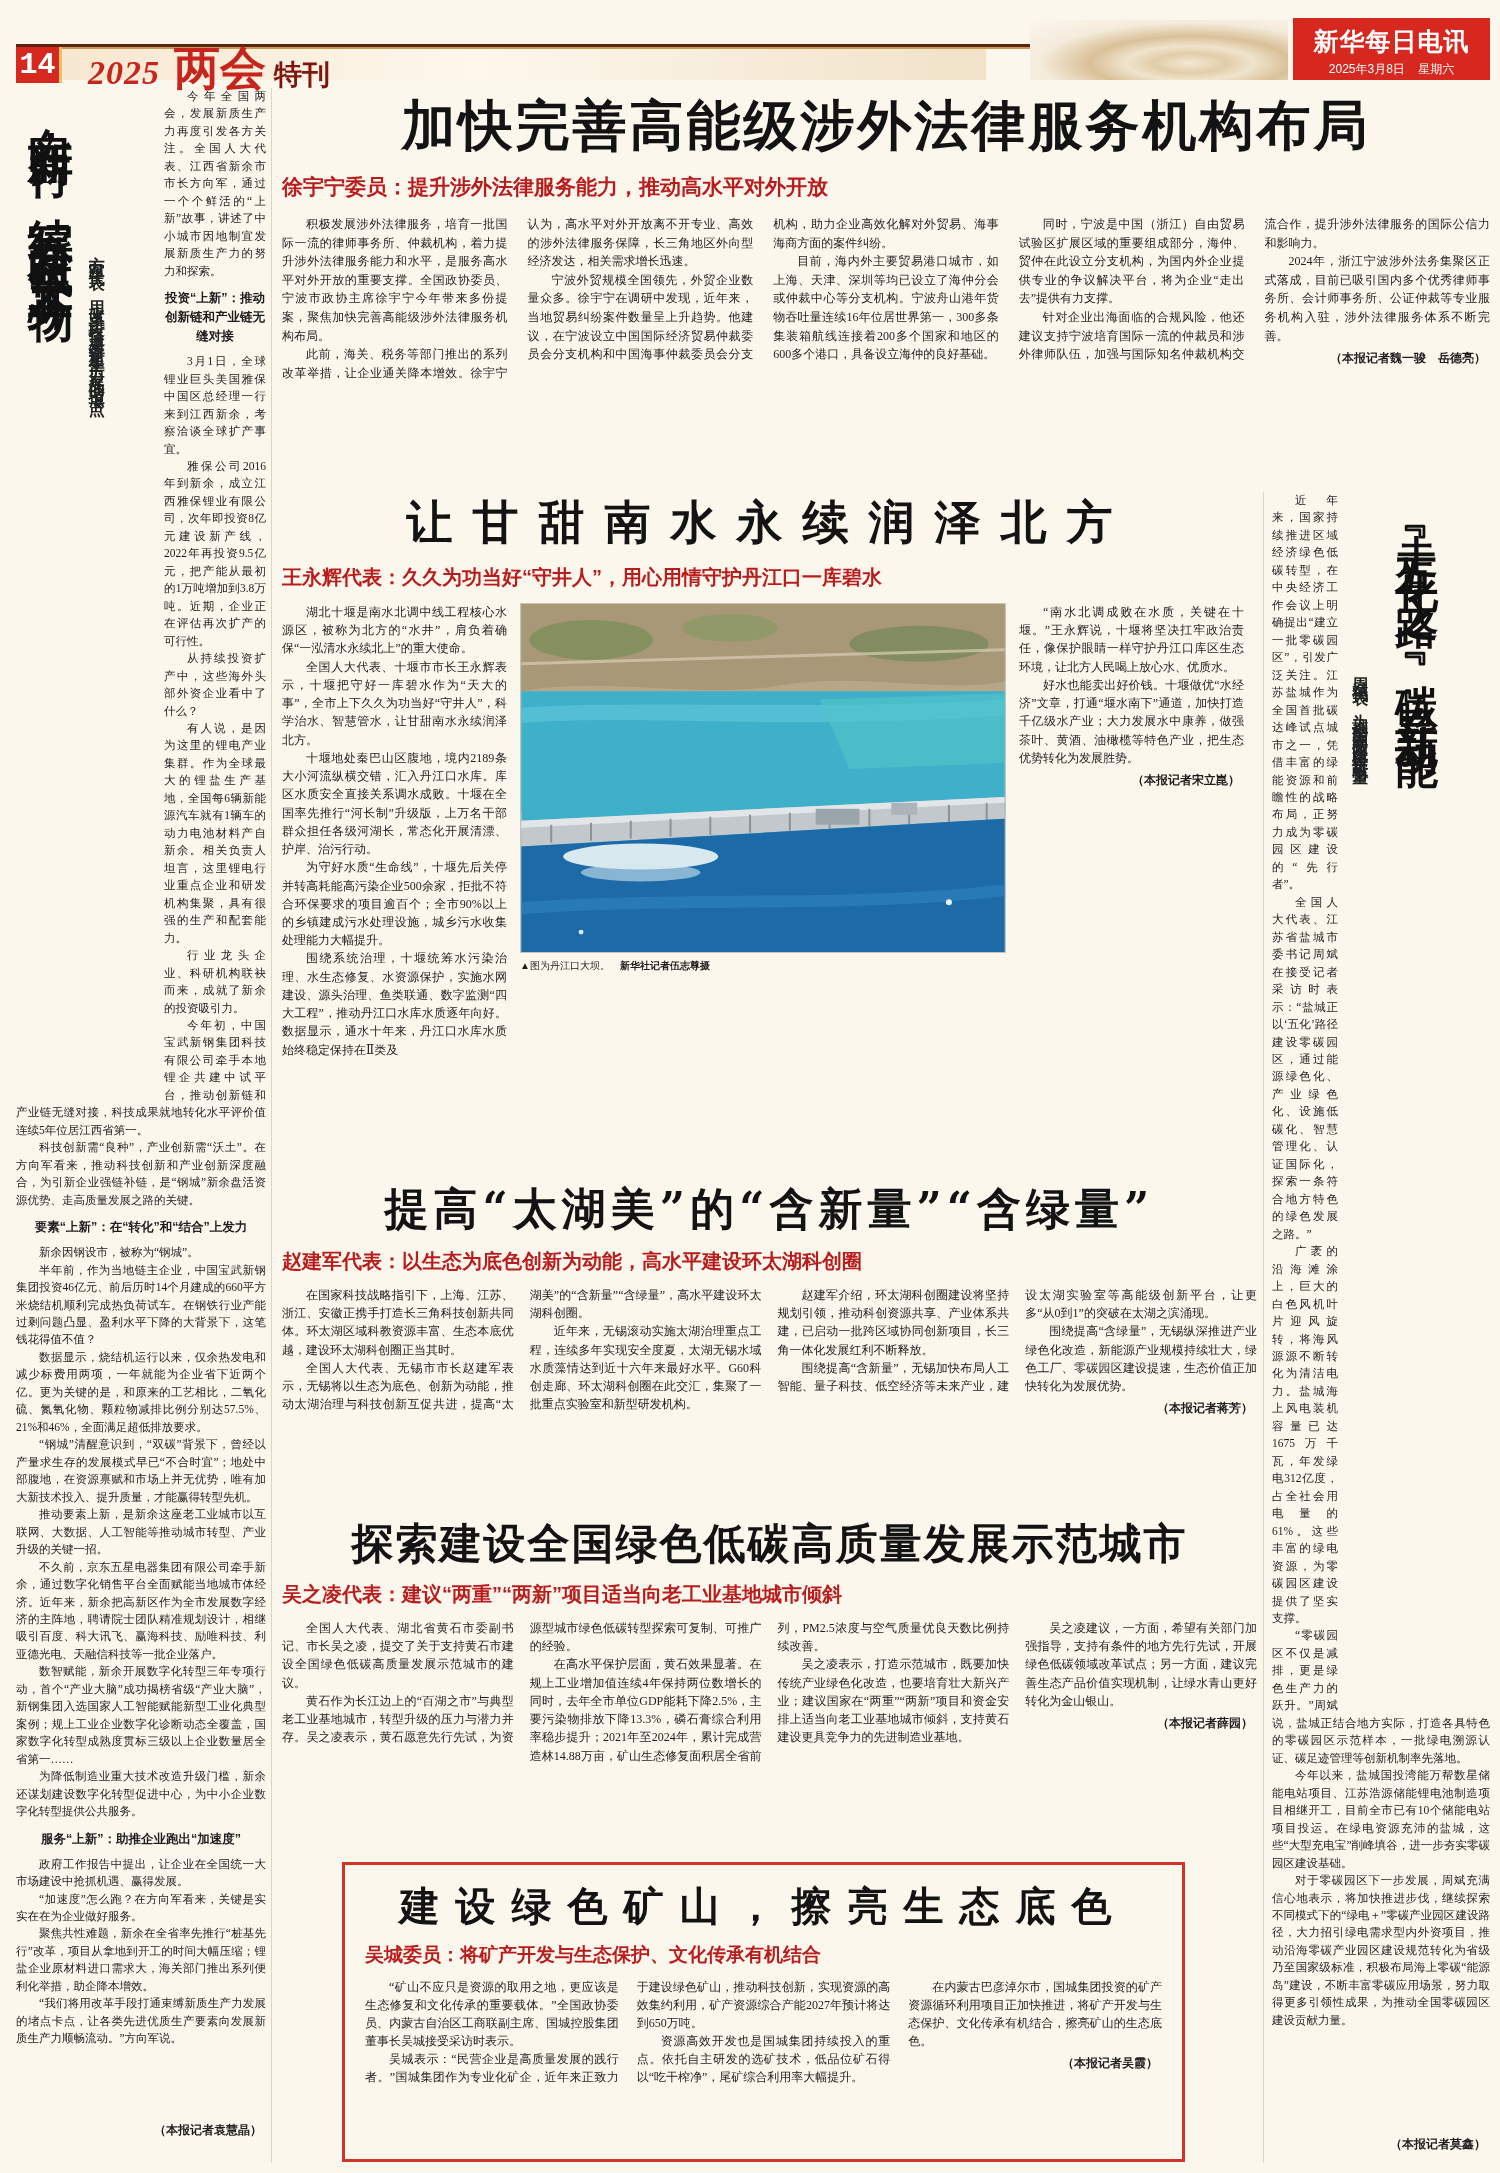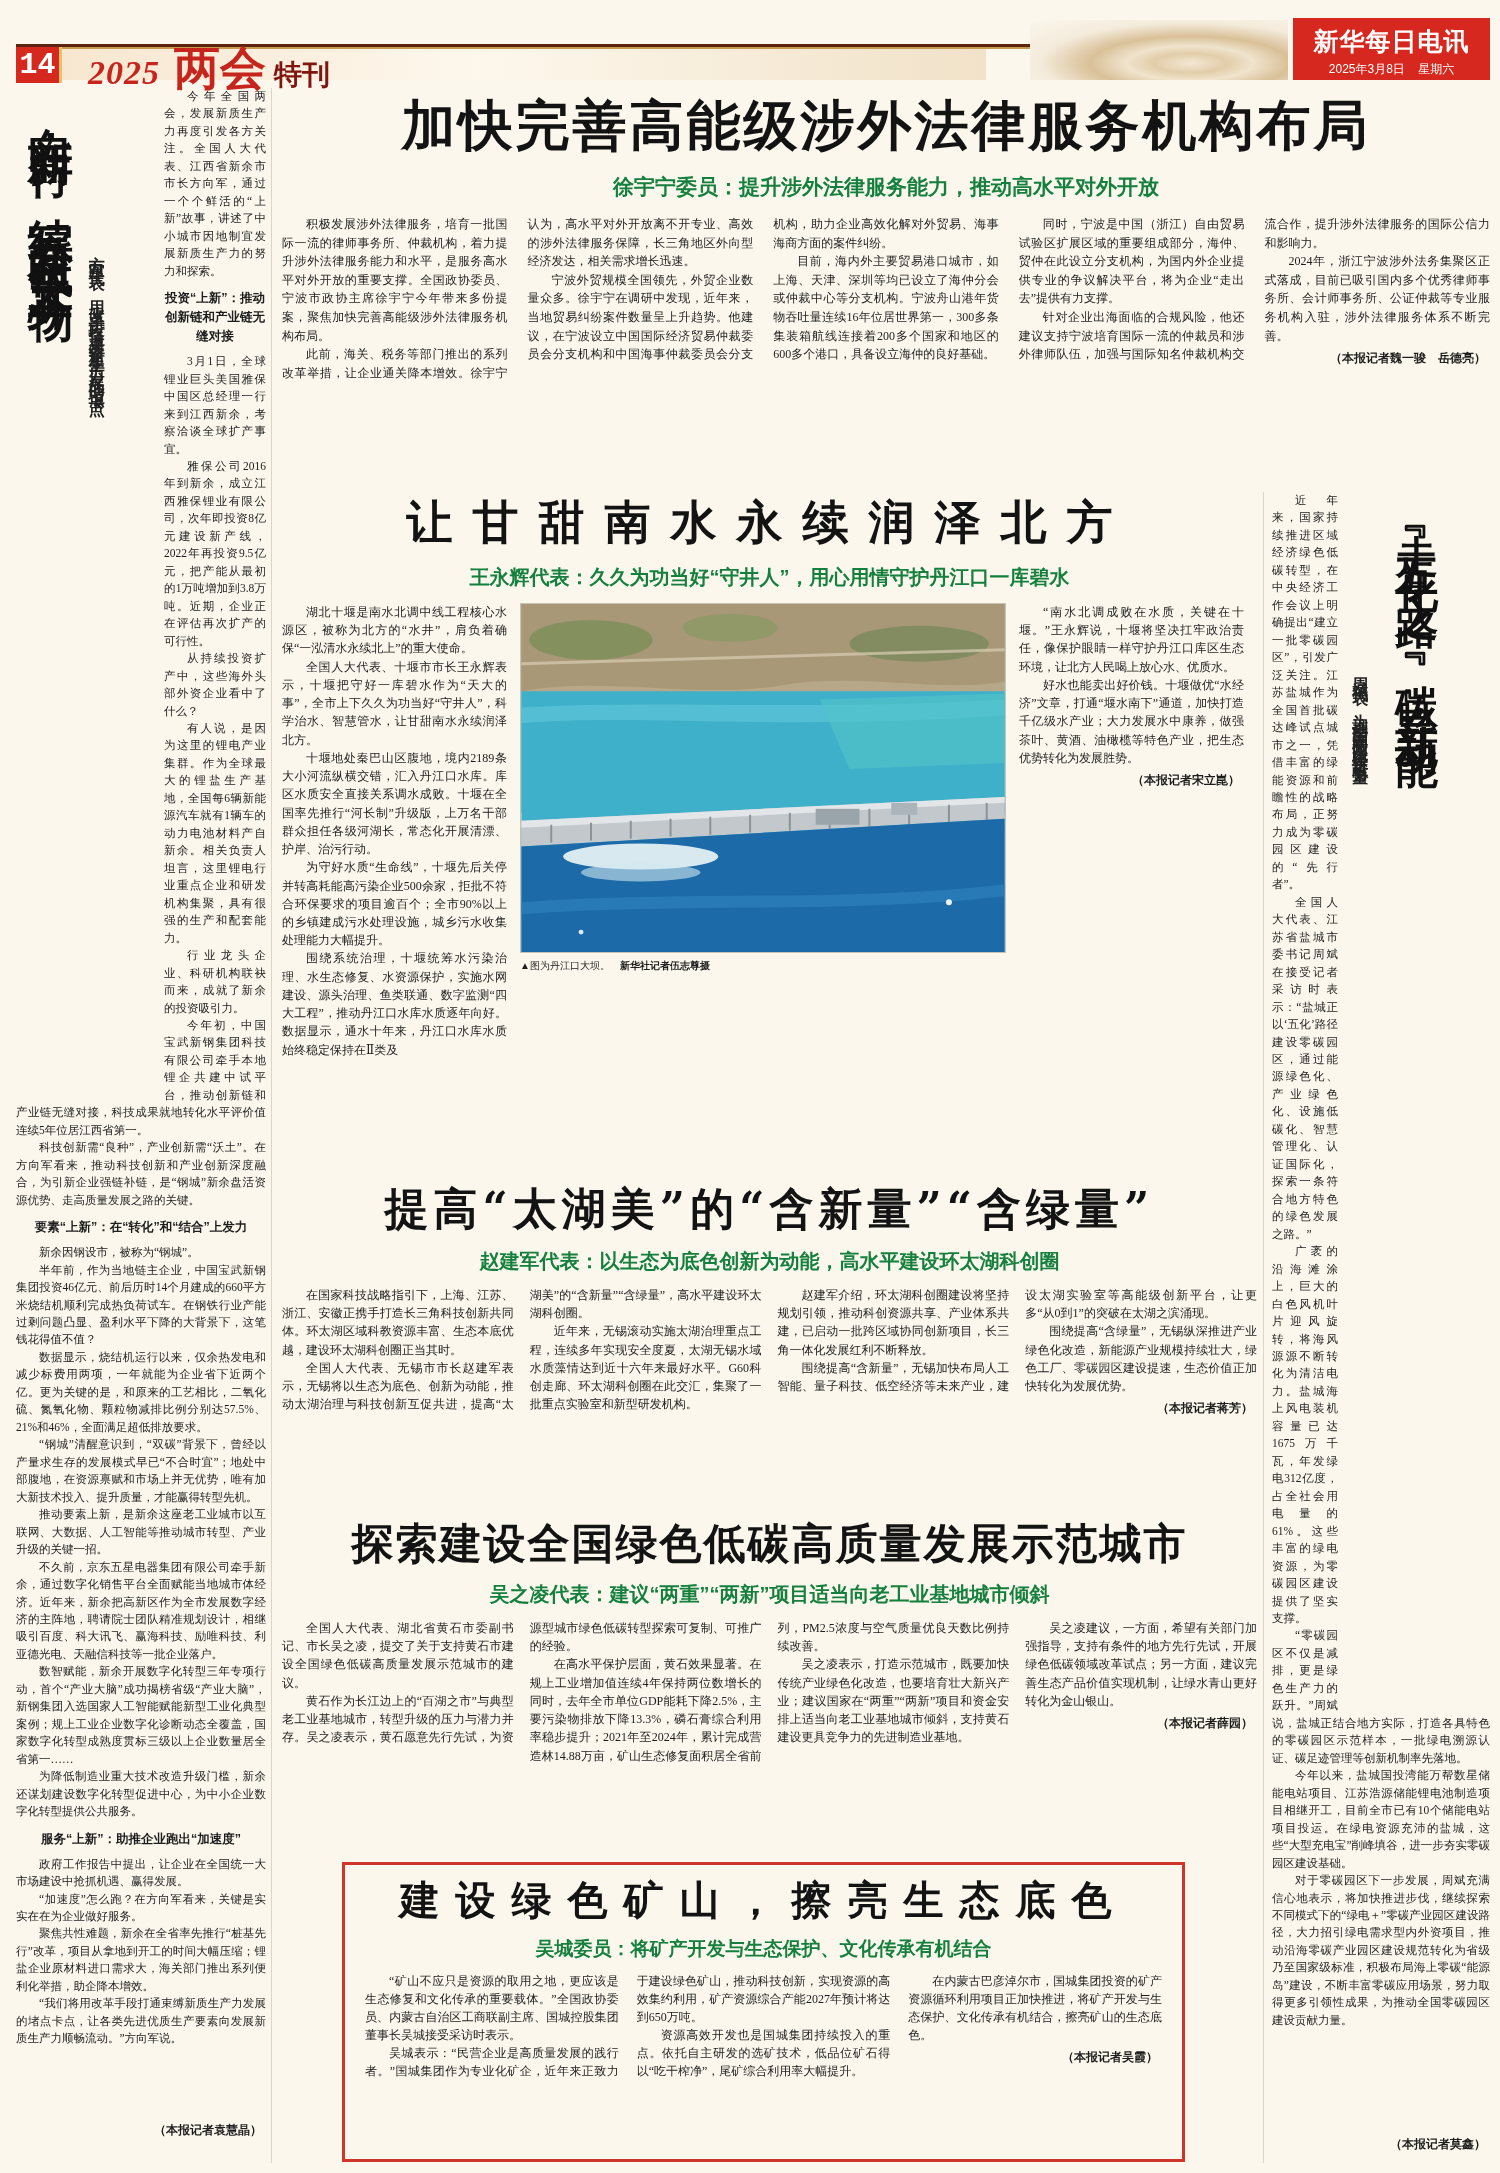--- a/index.html
+++ b/index.html
@@ -25,21 +25,21 @@
   .masthead-date { font-size:12px; margin-top:3px; font-family:"Liberation Sans",sans-serif; }
   .masthead-date .wd { margin-left:10px; }
 
   
   .vline1 { position:absolute; left:271px; top:88px; width:1px; height:2075px; background:#ddd5c4; }
   .vline2 { position:absolute; left:1263px; top:492px; width:1px; height:1671px; background:#ddd5c4; }
 
   
   .para { text-indent:2em; text-align:justify; }
   .sig { text-align:right; font-weight:bold; font-size:12px; padding:4px 4px 0 0; }
-  .subhead { font-family:"Liberation Sans","DejaVu Sans",sans-serif; font-weight:600; text-align:center; color:#15803d; }
+  .subhead { font-family:"Liberation Sans","DejaVu Sans",sans-serif; font-weight:600; text-align:left; color:#b91c1c; }
 
   
   .left-strip { position:absolute; left:16px; top:88px; width:250px; height:2075px; }
   .ls-body { height:2030px; overflow:hidden; font-size:11.5px; line-height:1.52; }
   .ls-float { float:left; width:136px; height:1000px; margin:4px 12px 12px 0; display:flex; }
   .v-upright { writing-mode:vertical-rl; text-orientation:upright; }
   .ls-head { font-weight:bold; font-size:45px; letter-spacing:9px; color:#111; font-family:"DejaVu Serif",serif; }
   .ls-by { font-family:"Liberation Sans",sans-serif; font-weight:600; font-size:16px; letter-spacing:5px; padding-top:150px; margin-right:12px; color:#222; }
   .sec { font-family:"Liberation Sans",sans-serif; font-weight:bold; font-size:12.5px; text-align:center; margin:9px 0 7px; }
 
@@ -64,21 +64,21 @@
   .art-c { left:282px; top:1180px; width:975px; height:328px; }
   .h-c { font-family:"DejaVu Serif",serif; font-weight:bold; font-size:44px; letter-spacing:5px; text-align:center; color:#131313; }
   .sub-c { font-size:20px; margin:9px 0 11px; }
   .body-c { column-count:4; column-gap:16px; height:214px; overflow:hidden; font-size:12px; line-height:1.52; }
 
   .art-d { left:282px; top:1516px; width:975px; height:338px; }
   .h-d { font-family:"DejaVu Serif",serif; font-weight:bold; font-size:42px; letter-spacing:2px; text-align:center; color:#131313; }
   .sub-d { font-size:20px; margin:9px 0 11px; }
   .body-d { column-count:4; column-gap:16px; height:222px; overflow:hidden; font-size:12px; line-height:1.52; }
 
-  .art-mine { left:342px; top:1862px; width:843px; height:300px; border:3px solid #cf352b; padding:8px 20px; }
+  .art-mine { left:342px; top:1862px; width:843px; height:300px; border:3px solid #cf352b; padding:14px 20px; }
   .h-m { font-family:"DejaVu Serif",serif; font-weight:bold; font-size:40px; letter-spacing:16px; text-align:center; color:#131313; }
   .sub-m { font-size:19px; margin:8px 0 10px; }
   .body-m { column-count:3; column-gap:18px; height:158px; overflow:hidden; font-size:12px; line-height:1.5; }
 
   
   .right-strip { position:absolute; left:1272px; top:492px; width:218px; height:1671px; }
   .rs-body { height:1640px; overflow:hidden; font-size:11.5px; line-height:1.52; }
   .rs-float { float:right; width:142px; height:1195px; margin:8px 0 12px 10px; display:flex; }
   .rs-head { font-weight:bold; font-size:43px; letter-spacing:12px; color:#111; font-family:"DejaVu Serif",serif; }
   .rs-by { font-family:"Liberation Sans",sans-serif; font-weight:600; font-size:16px; letter-spacing:4px; padding-top:165px; margin-right:12px; color:#222; }

